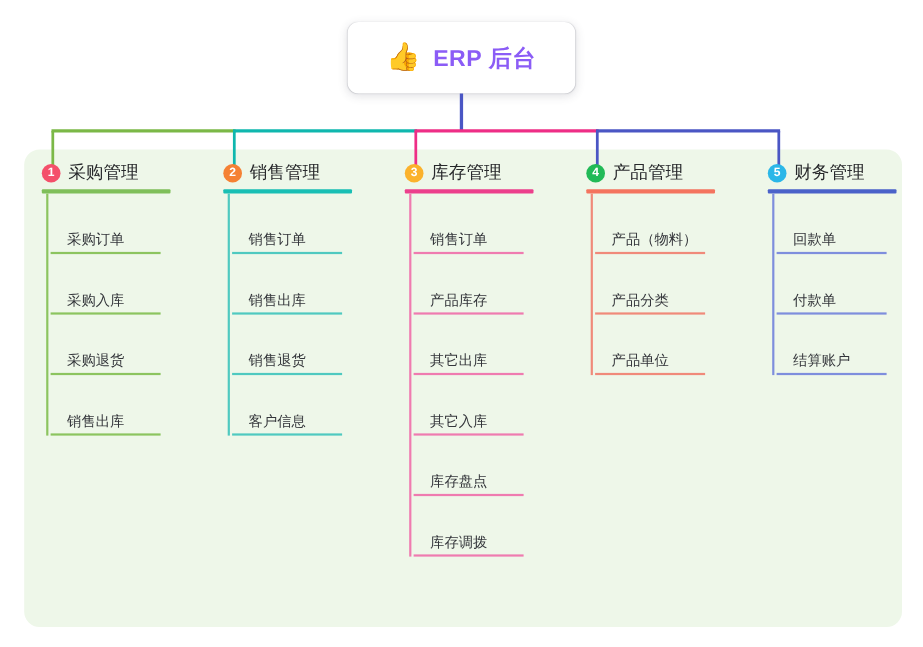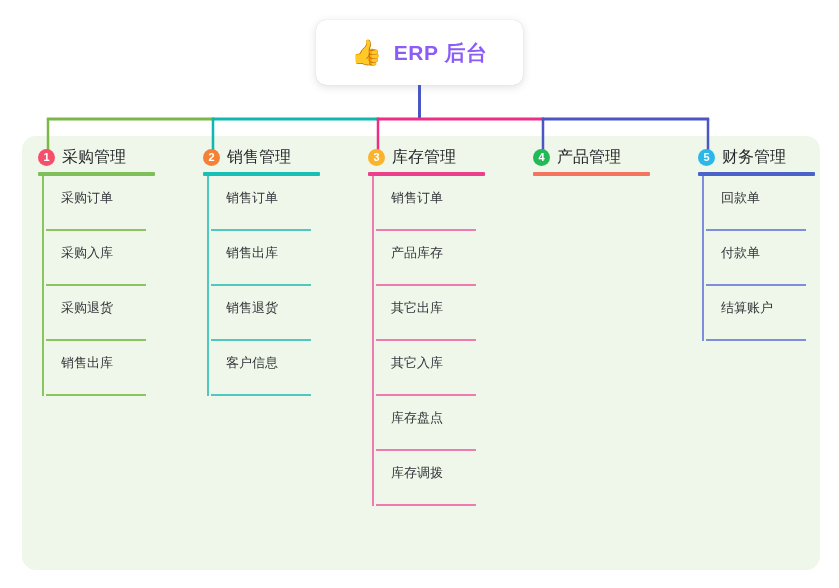--- a/index.html
+++ b/index.html
@@ -138,21 +138,21 @@
     height: 55px;
     box-sizing: border-box;
     padding-left: 19px;
     display: flex;
     align-items: flex-end;
   }
   .leaf-label {
     font-size: 13px;
     color: #33353a;
     white-space: nowrap;
-    padding-bottom: 24px;
+    padding-bottom: 4px;
   }
   .leaf-rule {
     position: absolute;
     left: 4px;
     bottom: 0;
     width: 100px;
     height: 2px;
   }
 </style>
 </head>
@@ -268,20 +268,35 @@
             <div class="leaf-rule" style="background: rgb(239, 123, 176);"></div>
           </div>
         </div>
       </div>
       <div class="column">
         <div class="col-head">
           <span class="badge" style="background: rgb(33, 186, 87);">4</span>
           <span class="col-title">产品管理</span>
         </div>
         <div class="col-rule" style="background: rgb(244, 116, 95);"></div>
+        <div class="leaves">
+          <div class="spine" style="background: rgb(240, 138, 122);"></div>
+          <div class="leaf">
+            <span class="leaf-label">产品（物料）</span>
+            <div class="leaf-rule" style="background: rgb(240, 138, 122);"></div>
+          </div>
+          <div class="leaf">
+            <span class="leaf-label">产品分类</span>
+            <div class="leaf-rule" style="background: rgb(240, 138, 122);"></div>
+          </div>
+          <div class="leaf">
+            <span class="leaf-label">产品单位</span>
+            <div class="leaf-rule" style="background: rgb(240, 138, 122);"></div>
+          </div>
+        </div>
       </div>
       <div class="column">
         <div class="col-head">
           <span class="badge" style="background: rgb(43, 183, 232);">5</span>
           <span class="col-title">财务管理</span>
         </div>
         <div class="col-rule" style="background: rgb(74, 98, 201);"></div>
         <div class="leaves">
           <div class="spine" style="background: rgb(126, 142, 221);"></div>
           <div class="leaf">

